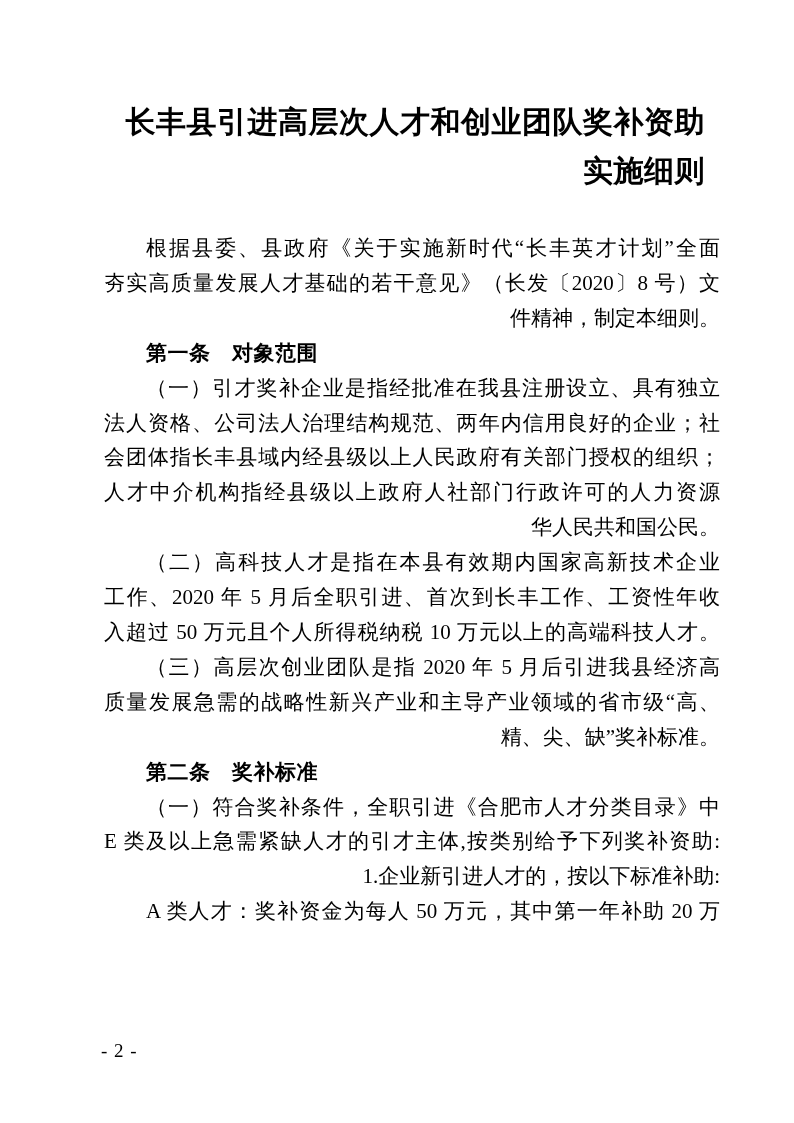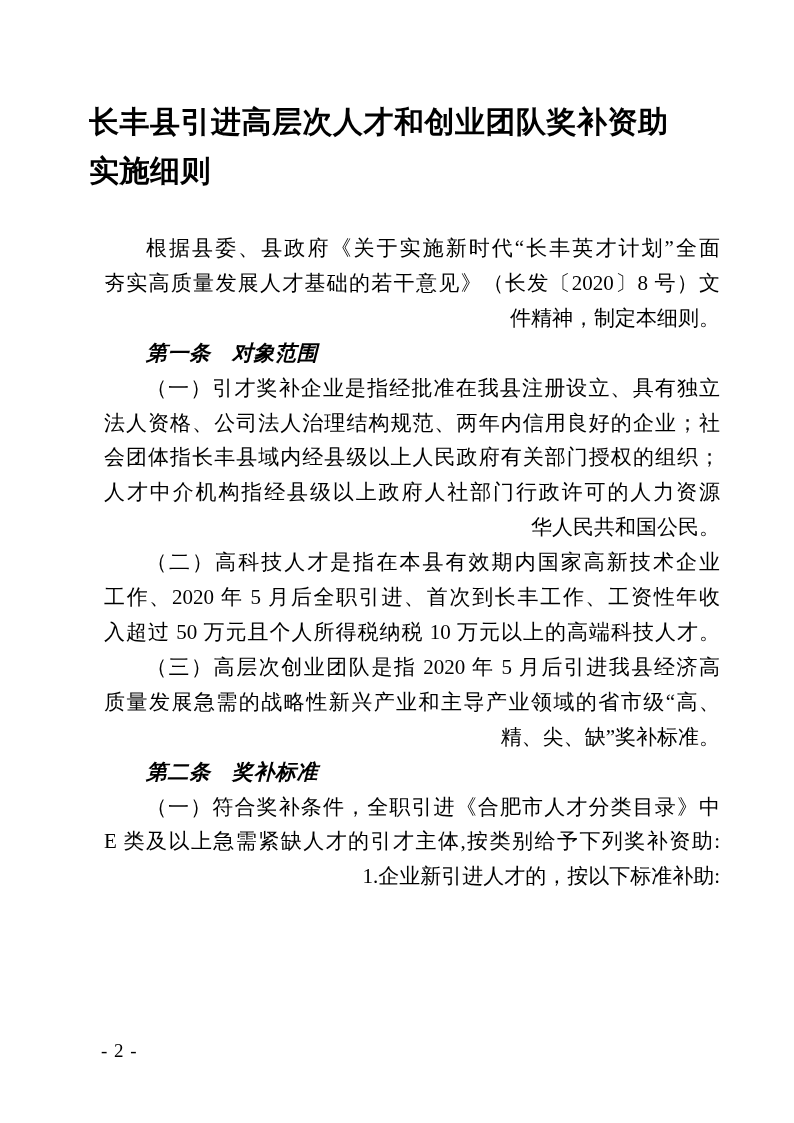--- a/index.html
+++ b/index.html
@@ -14,21 +14,21 @@
     background: #ffffff;
     color: #000000;
     overflow: hidden;
     font-family: "Liberation Serif", serif;
   }
   .doc-title {
     position: absolute;
     left: 89px;
     top: 97px;
     width: 616px;
-    text-align: left;
+    text-align: right;
     font-family: "Liberation Serif", serif;
     font-weight: bold;
     font-size: 30px;
     line-height: 49px;
     letter-spacing: 0.5px;
   }
   .doc-body {
     position: absolute;
     left: 104px;
     top: 231px;
@@ -47,21 +47,20 @@
     text-align: justify;
     text-align-last: justify;
     text-justify: inter-character;
     font-family: Liberation Serif, serif;
   }
   .heading {
     font-family: "Liberation Sans", sans-serif;
     font-weight: bold;
     text-indent: 2em;
     letter-spacing: 0.5px;
-    font-style: italic;
   }
   .page-number {
     position: absolute;
     left: 101px;
     top: 1039px;
     font-size: 19px;
     line-height: 24px;
     font-family: "Liberation Serif", serif;
     letter-spacing: 1px;
   }
@@ -102,18 +101,19 @@
       </div>
       <div class="heading">第二条　奖补标准</div>
       <div class="paragraph">
         <div class="line first fill">（一）符合奖补条件，全职引进《合肥市人才分类目录》中</div>
         <div class="line fill">E 类及以上急需紧缺人才的引才主体,按类别给予下列奖补资助:</div>
       </div>
       <div class="paragraph">
         <div class="line first">1.企业新引进人才的，按以下标准补助:</div>
       </div>
       <div class="paragraph">
+        <div class="line first fill">A 类人才：奖补资金为每人 50 万元，其中第一年补助 20 万</div>
       </div>
     </div>
 
   <div class="page-number">- 2 -</div>
 
 </div>
 
 </body></html>

